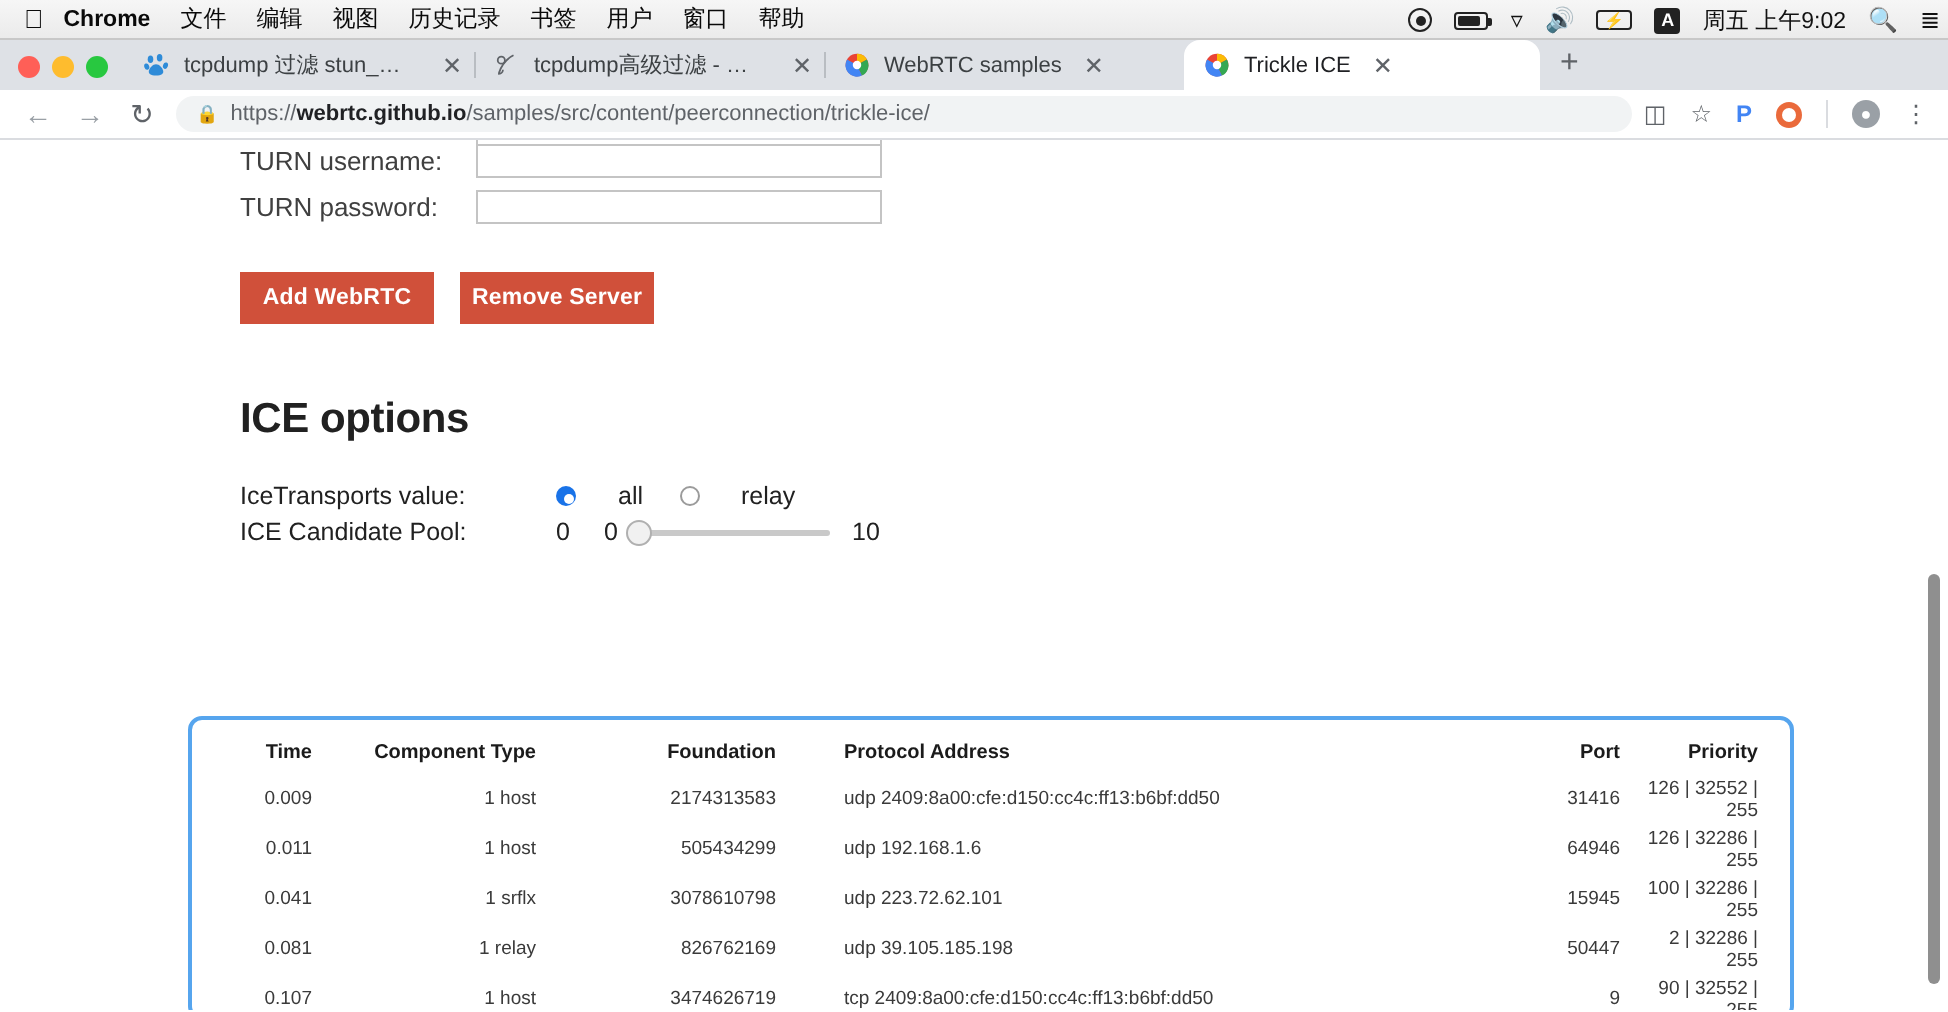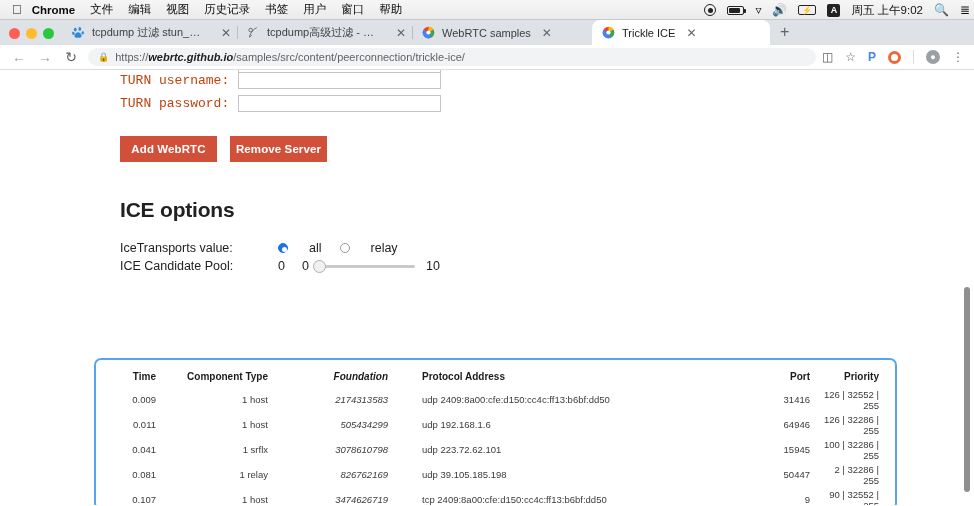--- a/index.html
+++ b/index.html
@@ -80,40 +80,40 @@
   .nav-btn { width: 26px; text-align:center; font-size: 14px; color:#5f6368; }
   .nav-btn.dim { color:#9aa0a6; }
   .omnibox {
     flex: 1; height: 18px; background: #f1f3f4; border-radius: 9px;
     display: flex; align-items: center; gap: 6px;
     padding: 0 10px; margin: 0 6px 0 4px;
     font-size: 11px; color:#5f6368; overflow:hidden;
   }
   .omnibox .lock { font-size: 9px; color:#3c4043; }
   .omnibox .url { white-space: nowrap; overflow:hidden; }
-  .omnibox .url b { color:#202124; font-weight: bold; font-style: italic; }
+  .omnibox .url b { color:#202124; font-weight: bold; }
   .tb-right { display:flex; align-items:center; gap: 12px; padding-right: 4px; font-size: 12px; color:#5f6368; }
   .tb-divider { width:1px; height:14px; background:#dadce0; }
   .ext-p { color:#4285f4; font-weight: bold; font-size: 12px; }
   .ext-o { width:13px;height:13px;border-radius:50%;background:#ea6a3b;display:inline-block; position:relative;}
   .ext-o::after{content:"";position:absolute;left:3px;top:3px;width:7px;height:7px;border-radius:50%;background:#fff;}
   .avatar-ic { width:14px;height:14px;border-radius:50%;background:#9aa0a6;display:flex;align-items:center;justify-content:center;color:#fff;font-size:9px;}
 
   
   .page {
     position: relative;
     height: 435px; width: 974px;
     background: #fff;
     overflow: hidden;
     font-family: "Liberation Sans", sans-serif;
   }
   .content { position: relative; padding-left: 120px; }
 
   .field-row { display:flex; align-items:center; height: 21px; margin-bottom: 2px; }
-  .field-row .flabel { font-size: 13px; color:#c2410c; width: 118px; font-family: Liberation Mono, monospace; }
+  .field-row .flabel { font-size: 13px; color:#404040; width: 118px; }
   .field-row input {
     width: 203px; height: 17px; border: 1px solid #c4c4c4; background:#fff;
     font-size: 11px; padding: 0 3px; color:#212121; border-radius:0;
   }
   .cut-input {
     position:absolute; left: 238px; top: -5px;
     width: 203px; height: 8px; border:1px solid #c4c4c4; border-top:none; background:#fff;
   }
 
   .btn-row { margin-top: 22px; display:flex; gap: 13px; }
@@ -160,21 +160,21 @@
     font-size: 9.5px; color:#3a3a3a;
     margin-top: 11px;
   }
   table.cands th {
     font-size: 10px; font-weight: bold; color:#1b1b1b;
     padding-bottom: 5px;
   }
   table.cands td { padding: 1.5px 0; }
   .c-time { width: 72px; text-align:right; padding-right: 12px !important;}
   .c-comp { width: 110px; text-align:right; padding-right: 10px !important;}
-  .c-found { width: 120px; text-align:right; padding-right: 10px !important; font-style: italic;}
+  .c-found { width: 120px; text-align:right; padding-right: 10px !important;}
   .c-proto { width: 340px; text-align:left; padding-left: 24px !important;}
   .c-port { width: 80px; text-align:right; padding-right: 8px !important;}
   .c-prio { text-align:right; padding-right: 16px !important;}
   th.c-proto { text-align:left; }
 
   
   .vscroll { position:absolute; right: 0; top: 0; width: 15px; height: 435px; background:#fff; }
   .vthumb { position:absolute; right: 4px; top: 217px; width: 6px; height: 205px; background:#8f8f8f; border-radius:3px; }
 
   .cursor {

